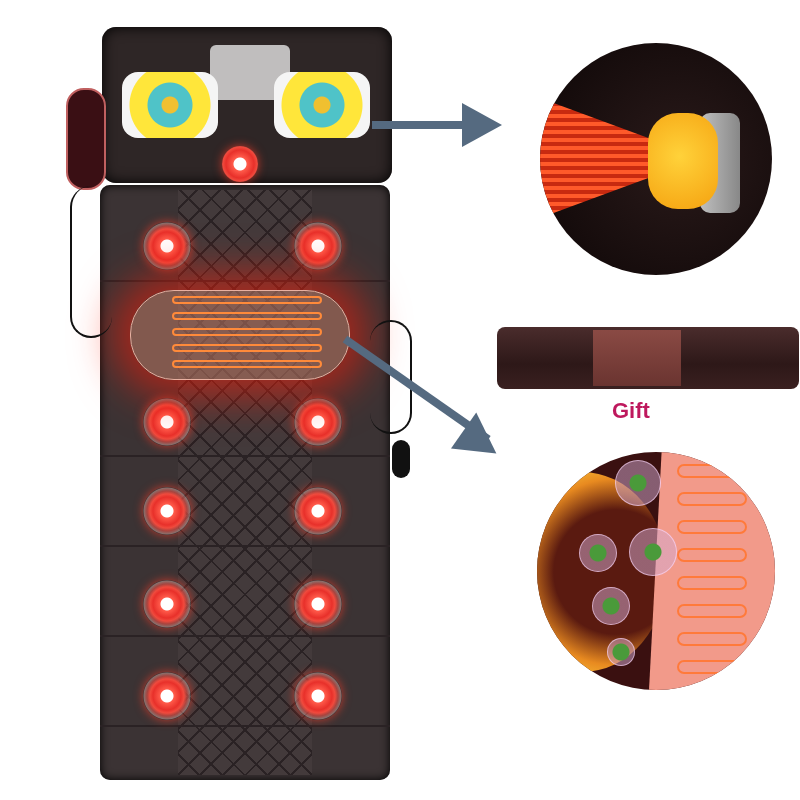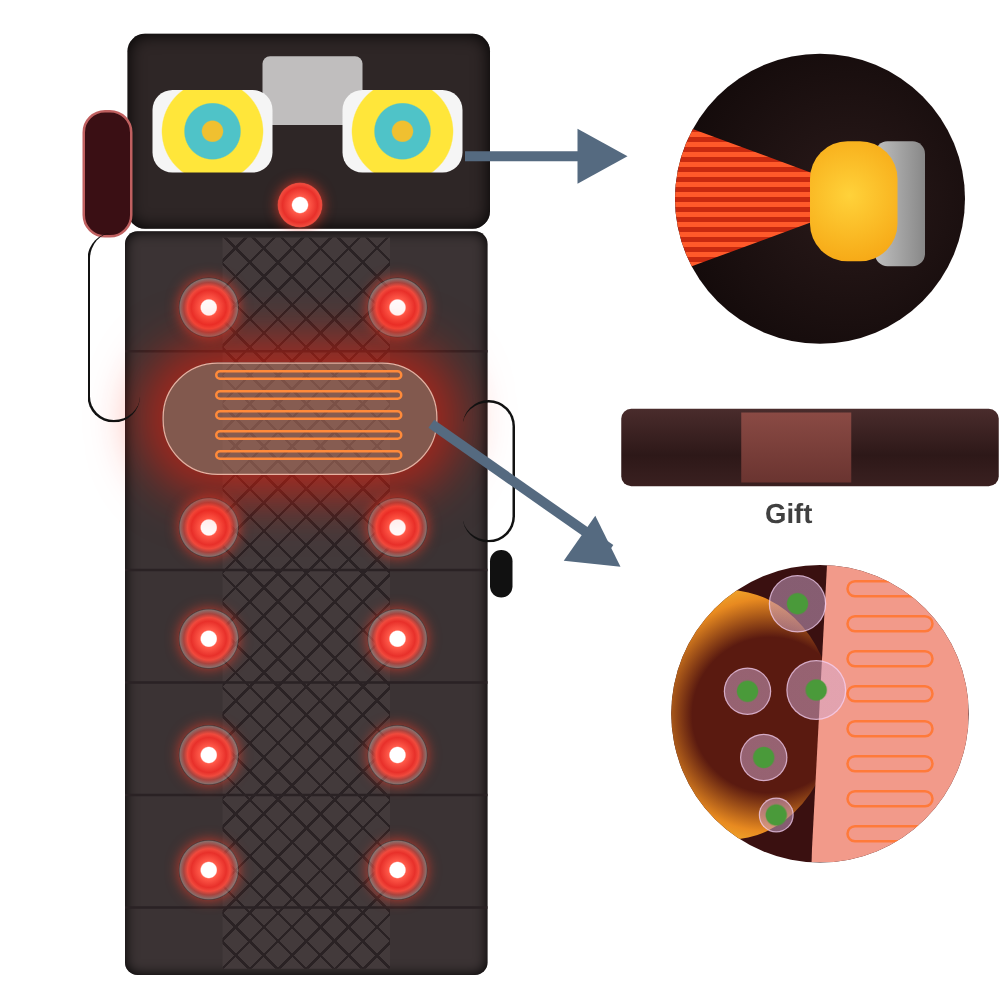--- a/index.html
+++ b/index.html
@@ -29,21 +29,21 @@
   .rays{left:0;top:55px;width:130px;height:120px;background:repeating-linear-gradient(180deg,#ff5a2a 0 4px,#c82a10 4px 8px);clip-path:polygon(0 0,100% 40%,100% 60%,0 100%);}
   .fist{left:108px;top:70px;width:70px;height:96px;border-radius:30px;background:radial-gradient(circle at 45% 45%,#ffd23a,#f5a10f);}
   .disc{left:160px;top:70px;width:40px;height:100px;border-radius:10px;background:linear-gradient(90deg,#bfbfbf,#888);}
   .circle2{left:537px;top:452px;width:238px;height:238px;border-radius:50%;background:#3a1010;overflow:hidden;}
   .glow{left:-40px;top:20px;width:170px;height:200px;border-radius:50%;background:radial-gradient(circle at 70% 50%,#5a1a10 40%,#e88a20 60%,#f4b030 70%,transparent 72%);}
   .pink{left:112px;top:0;width:126px;height:238px;background:#f29a8a;clip-path:polygon(10% 0,100% 0,100% 100%,0 100%);}
   .zig{left:140px;width:70px;height:14px;border:2px solid #ff7a3a;border-radius:7px;box-sizing:border-box;}
   .bubble{border-radius:50%;background:radial-gradient(circle,#4a9a3a 0 8px,rgba(210,170,210,.5) 9px);border:1px solid rgba(255,220,255,.6);}
   .bolster{left:497px;top:327px;width:302px;height:62px;border-radius:8px;background:linear-gradient(180deg,#4a2c2c,#2d1818 60%,#3a2020);}
   .bolster-mid{left:593px;top:330px;width:88px;height:56px;background:linear-gradient(180deg,#8a4a44,#6a3430);}
-  .gift{left:612px;top:398px;font-size:22px;font-weight:bold;color:#404040;}
+  .gift{left:612px;top:398px;font-size:22px;font-weight:bold;color:#be185d;}
 </style>
 </head>
 <body>
 
 <div class="abs pillow"></div>
 <div class="abs headbg"></div>
 <div class="abs roller" style="left:122px;top:72px;"></div>
 <div class="abs roller" style="left:274px;top:72px;"></div>
 <div class="abs node" style="left:222px;top:146px;width:36px;height:36px;"></div>
 

